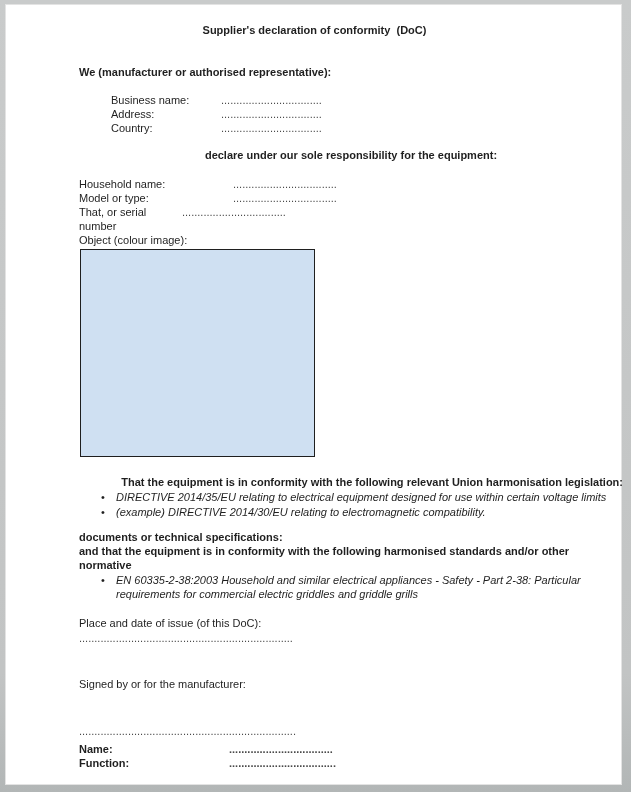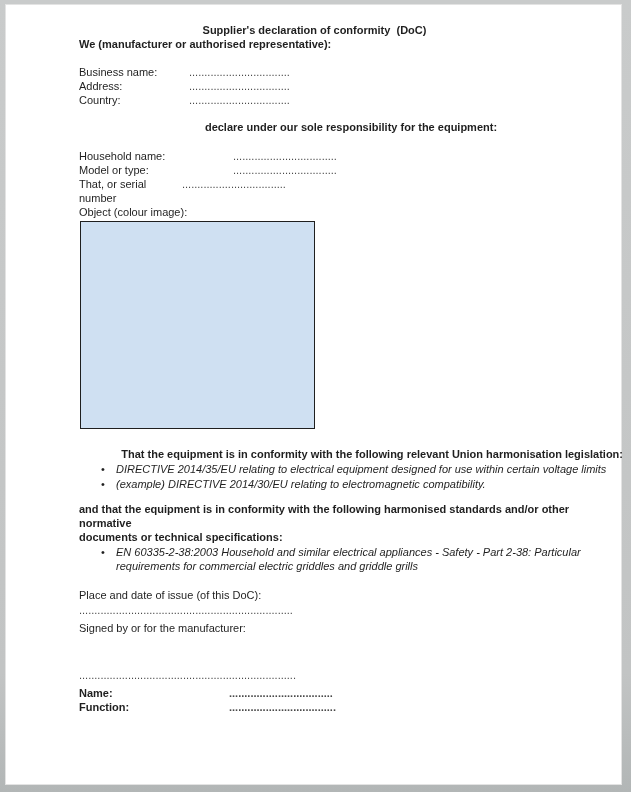--- a/index.html
+++ b/index.html
@@ -24,29 +24,29 @@
     color:#1f1f1f;
     width:544px;
   }
   .title {
     margin-left:-73px;
     text-align:center;
     font-weight:bold;
     white-space:pre;
   }
   .bold { font-weight:bold; }
-  .mt-we { }
-  .mt-g1 { margin-top:14px; }
+  .mt-we { margin-top:28px; }
+  .mt-g1 { margin-top:14px;margin-left:32px; }
   .mt-declare { margin-top:13px;text-align:center; }
   .mt-g2 { margin-top:15px; }
   .mt-that { margin-top:18px;text-align:right; }
   .mt-and { margin-top:11px; }
   .mt-place { margin-top:15px; }
   .mt-dotline { margin-top:1px; }
-  .mt-signed { margin-top:4px; }
+  .mt-signed { margin-top:32px; }
   .mt-sigline { margin-top:33px; }
   .mt-namegrp { margin-top:4px;font-weight:bold; }
   .row { display:flex; }
   .lbl { flex:0 0 auto; }
   .w110 { width:110px; }
   .w154 { width:154px; }
   .w103 { width:103px; }
   .w150 { width:150px; }
   .dots { white-space:nowrap; overflow:hidden; color:#4a4a4a; }
   .dotline { color:#4a4a4a; white-space:nowrap; overflow:hidden; }
@@ -116,22 +116,22 @@
           <span class="bullet">•</span>
           <span class="li-text">DIRECTIVE 2014/35/EU relating to electrical equipment designed for use within certain voltage limits</span>
         </li>
         <li>
           <span class="bullet">•</span>
           <span class="li-text">(example) DIRECTIVE 2014/30/EU relating to electromagnetic compatibility.</span>
         </li>
       </ul>
 
       <div class="bold mt-and">
+        <span class="line">documents or technical specifications:</span>
         <span class="line">and that the equipment is in conformity with the following harmonised standards and/or other normative</span>
-        <span class="line">documents or technical specifications:</span>
       </div>
 
       <ul class="blist">
         <li>
           <span class="bullet">•</span>
           <span class="li-text">
             <span class="line">EN 60335-2-38:2003 Household and similar electrical appliances - Safety - Part 2-38: Particular</span>
             <span class="line">requirements for commercial electric griddles and griddle grills</span>
           </span>
         </li>

